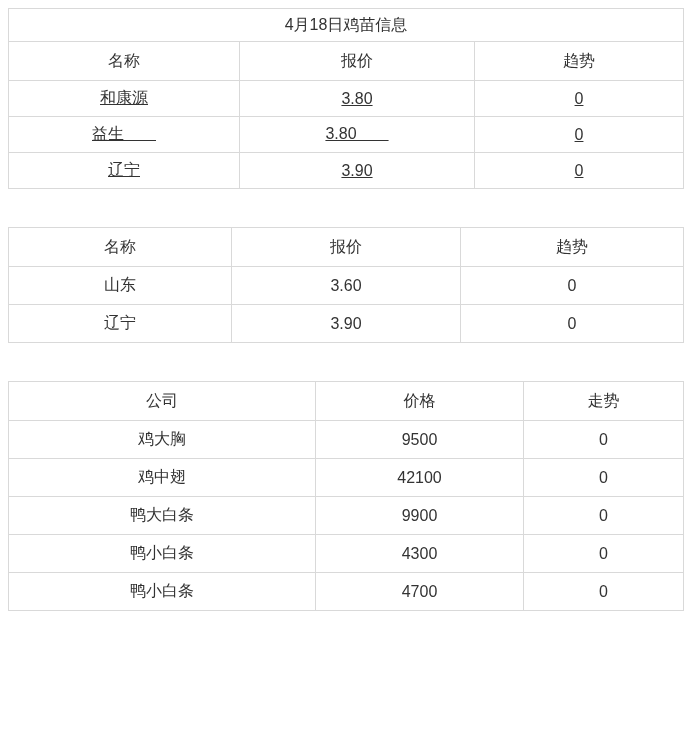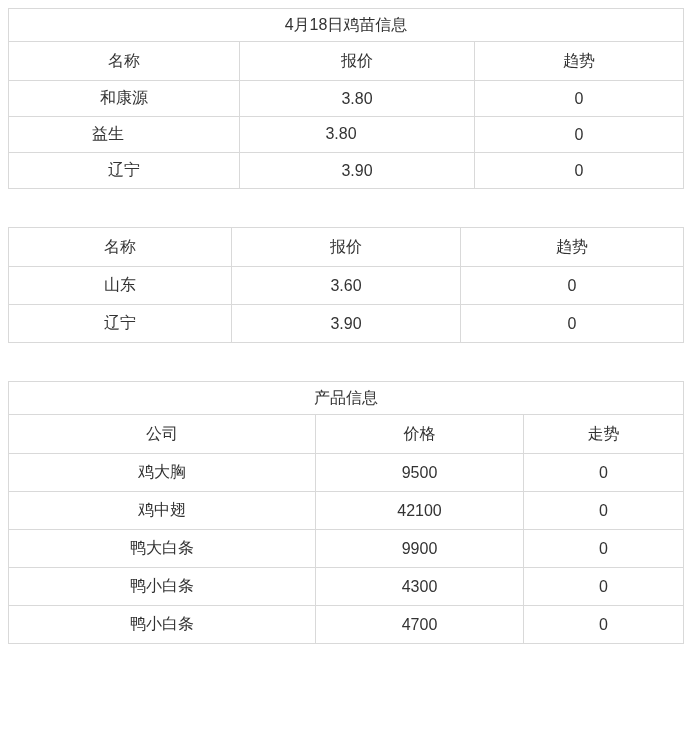--- a/index.html
+++ b/index.html
@@ -40,21 +40,21 @@
     margin-left: 23px;
   }
   .row-title td { height: 33px; }
   .row-head  th { height: 39px; }
   .row-data  td { height: 36px; }
   
   #tbl0 col.c0 { width: 231px; } #tbl0 col.c1 { width: 235px; } #tbl0 col.c2 { width: 209px; }
   #tbl1 col.c0 { width: 223px; } #tbl1 col.c1 { width: 229px; } #tbl1 col.c2 { width: 223px; }
   #tbl2 col.c0 { width: 307px; } #tbl2 col.c1 { width: 208px; } #tbl2 col.c2 { width: 160px; }
   
-  #tbl0 .row-data td { height: 36px; }
+  #tbl0 .row-data td { height: 36px; text-decoration: underline; }
   #tbl1 .row-data td { height: 38px; }
   #tbl2 .row-data td { height: 38px; }
 </style>
 </head>
 <body>
 
 <main>
   <div id="tables">
       <table id="tbl0">
         <colgroup>
@@ -112,23 +112,20 @@
           </tr>
         </tbody>
       </table>
       <table id="tbl2">
         <colgroup>
           <col class="c0">
           <col class="c1">
           <col class="c2">
         </colgroup>
         <tbody>
-          <tr class="row-title">
-            <td colspan="3">产品信息</td>
-          </tr>
           <tr class="row-head">
             <th>公司</th>
             <th>价格</th>
             <th>走势</th>
           </tr>
           <tr class="row-data">
             <td>鸡大胸</td>
             <td>9500</td>
             <td>0</td>
           </tr>

